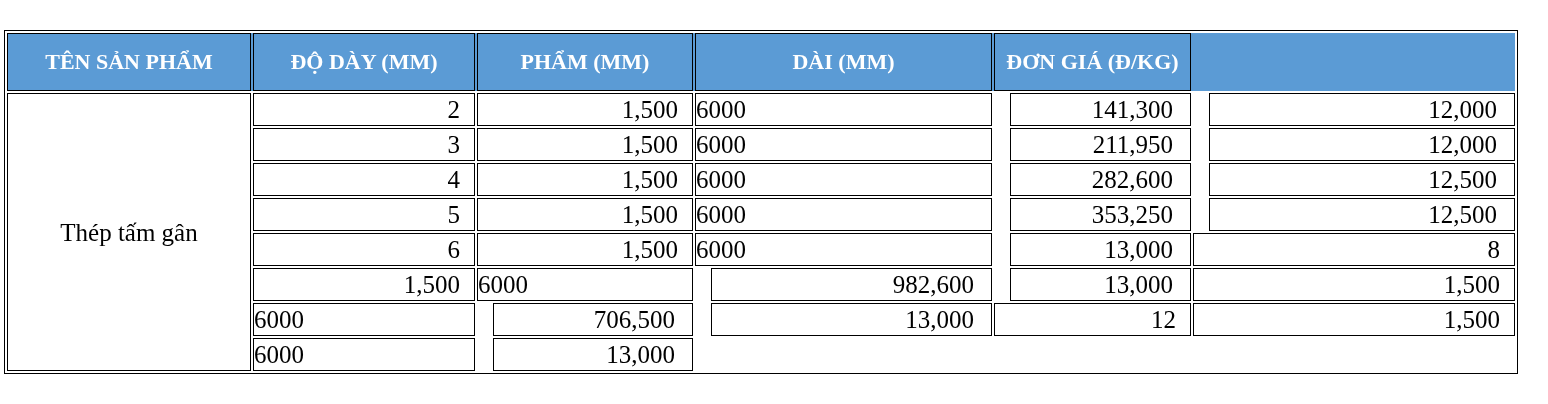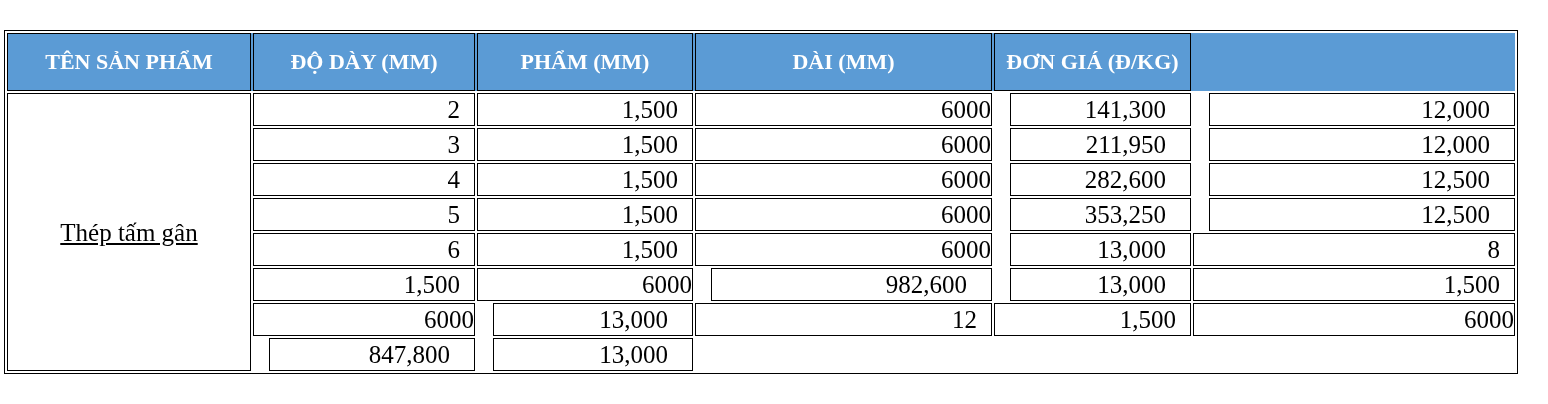--- a/index.html
+++ b/index.html
@@ -60,25 +60,24 @@
     white-space: nowrap;
     overflow: hidden;
   }
   .product-cell {
     grid-row: 1 / span 8;
     height: auto;
     display: flex;
     align-items: center;
     justify-content: center;
     font-size: 25px;
-    text-decoration: underline;
   }
   .align-right { text-align: right; padding-right: 14px; }
-  .align-right-sm { text-align: right; padding-right: 24px; margin-left: 16px; }
-  .align-center { text-align: right; }
+  .align-right-sm { text-align: right; padding-right: 17px; margin-left: 16px; }
+  .align-center { text-align: left; }
 </style>
 </head>
 <body>
 
 <div class="price-table">
 
   <div class="header-row">
     <div class="header-cell">TÊN SẢN PHẨM</div>
     <div class="header-cell">ĐỘ DÀY (MM)</div>
     <div class="header-cell">PHẨM (MM)</div>
@@ -119,22 +118,22 @@
     <div class="cell align-right-sm">13,000</div>
 
     <div class="cell align-right">8</div>
     <div class="cell align-right">1,500</div>
     <div class="cell align-center">6000</div>
     <div class="cell align-right-sm">982,600</div>
     <div class="cell align-right-sm">13,000</div>
 
     <div class="cell align-right">1,500</div>
     <div class="cell align-center">6000</div>
+    <div class="cell align-right-sm">706,500</div>
     <div class="cell align-right-sm">13,000</div>
 
     <div class="cell align-right">12</div>
     <div class="cell align-right">1,500</div>
     <div class="cell align-center">6000</div>
-    <div class="cell align-right-sm">847,800</div>
     <div class="cell align-right-sm">13,000</div>
   </div>
 
 </div>
 
 </body></html>

